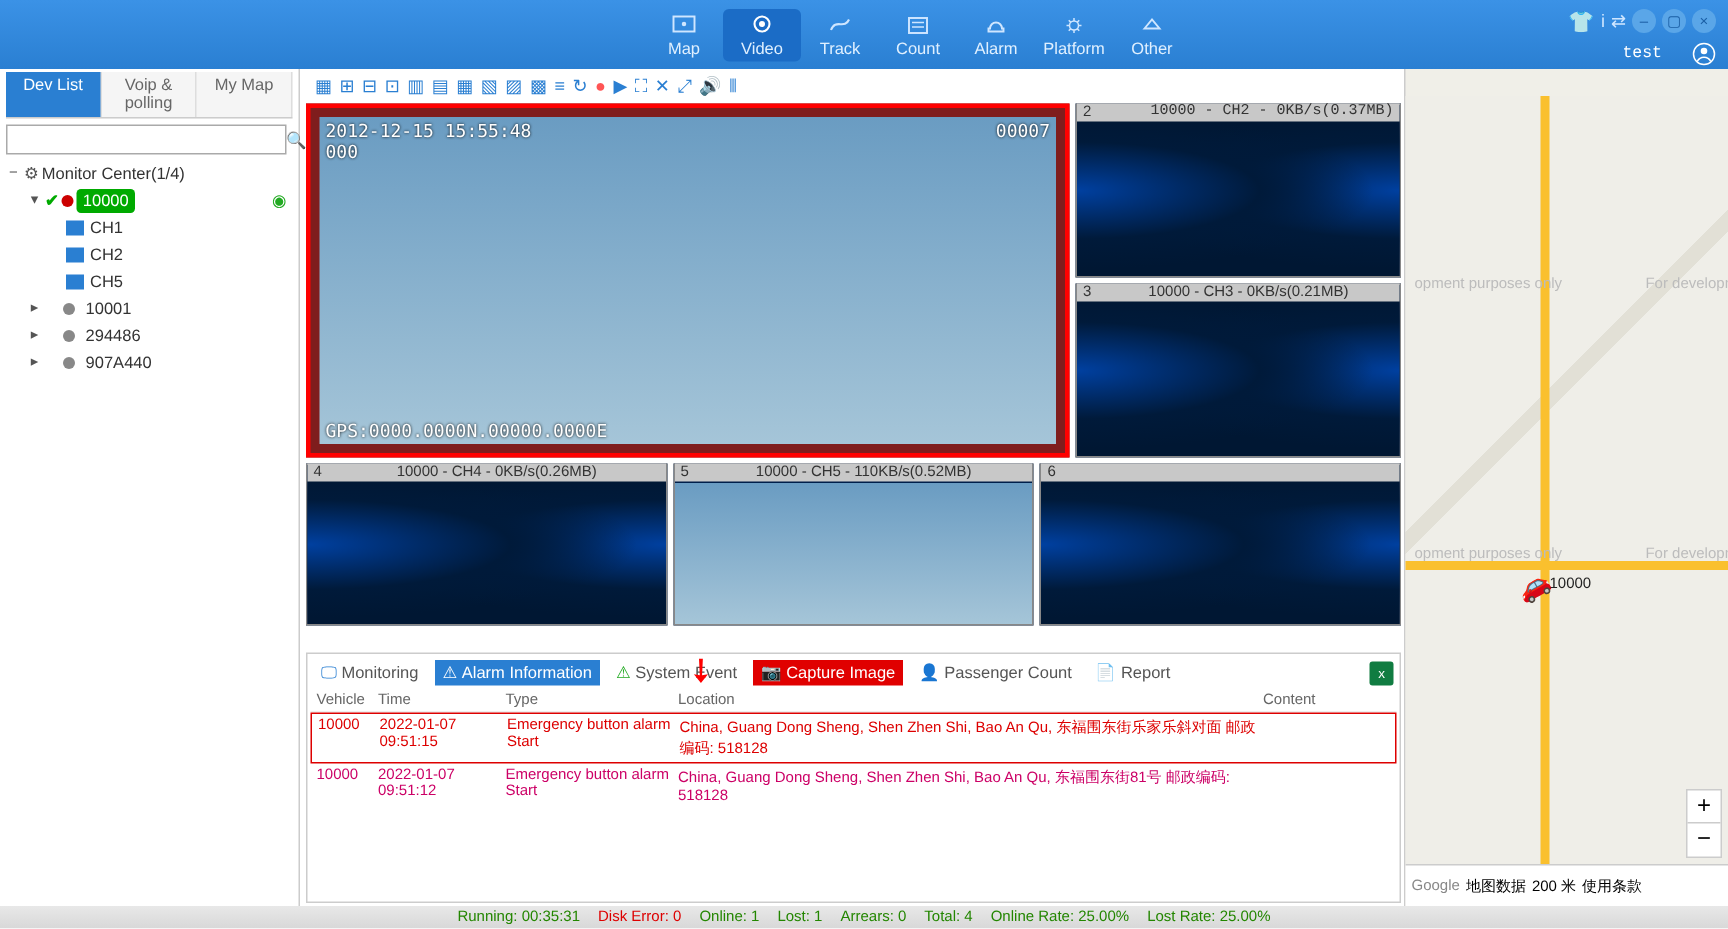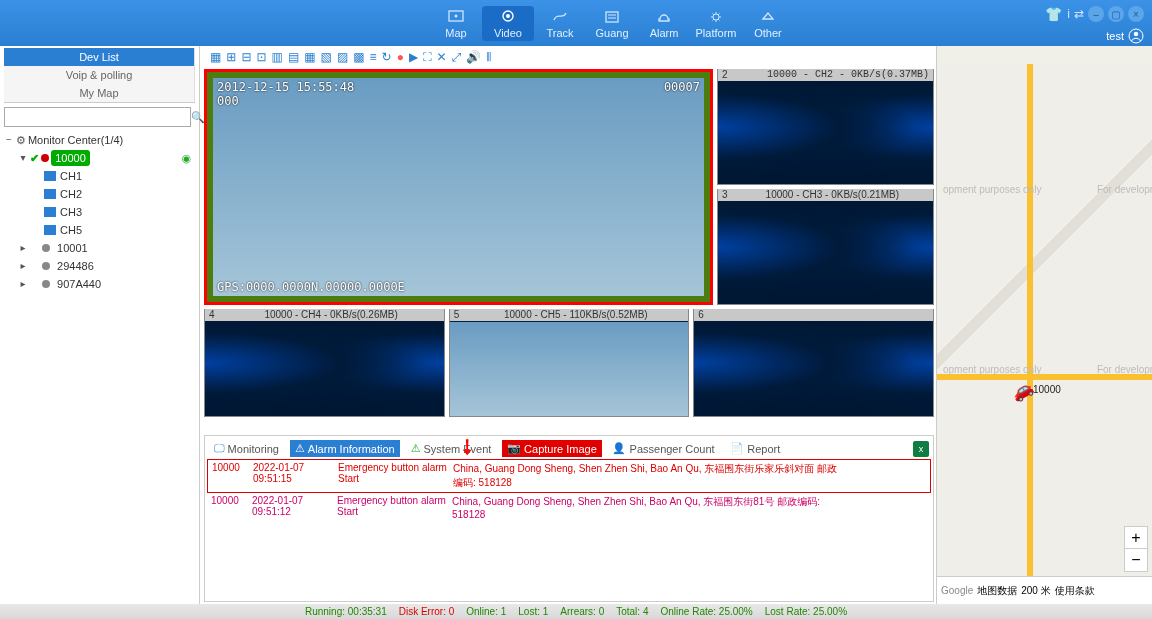--- a/index.html
+++ b/index.html
@@ -4,26 +4,26 @@
 <style>
   * { box-sizing: border-box; margin: 0; padding: 0; }
   html, body { width: 1152px; height: 619px; font-family: Arial, sans-serif; font-size: 11px; background: #fff; overflow: hidden; }
   .header { height: 46px; background: linear-gradient(#3b92e6,#2a7fd2); display: flex; align-items: center; color: #fff; position: relative; }
   .header-tabs { display: flex; margin-left: 430px; justify-content: flex-end; }
   .header-tab { width: 52px; text-align: center; cursor: pointer; padding: 3px 0 2px; color: #e0f0ff; }
   .header-tab.active { background: #1b6cc6; border-radius: 4px; }
   .header-tab svg { display: block; margin: 0 auto 2px; }
   .header-right { position: absolute; right: 8px; top: 6px; display: flex; gap: 4px; align-items: center; }
   .win-btn { width:16px; height:16px; border-radius:50%; background:#5aa6e8; display:flex; align-items:center; justify-content:center; color:#1b5fa5; font-size:10px; cursor:pointer;}
-  .user-area { position:absolute; right:8px; bottom:2px; display:flex; align-items:center; gap:4px; color:#fff; font-size:11px;}
+  .user-area { position:absolute; right:8px; bottom:2px; display:flex; align-items:center; gap:20px; color:#fff; font-size:11px;font-family:Liberation Mono, monospace;}
   .user-area svg { fill:#fff; }
 
   .body-row { display:flex; height: 558px; }
   .left-pane { width: 200px; border-right:1px solid #ccc; padding:2px 4px; display:flex; flex-direction:column; }
-  .left-tabs { display:flex; border-bottom:1px solid #ccc; background:#f5f5f5;flex-direction:column; }
+  .left-tabs { display:flex; border-bottom:1px solid #ccc; background:#f5f5f5; }
   .left-tab { flex:1; text-align:center; padding:3px 0; color:#666; cursor:pointer; border-right:1px solid #ddd;}
   .left-tab.active { background:#2a7fd2; color:#fff; }
   .search-row { display:flex; margin:4px 0; }
   .search-row input { flex:1; border:1px solid #aaa; padding:2px 4px; height:20px; }
   .search-row .mag { width:20px; display:flex; align-items:center; justify-content:center; color:#444; }
   .tree { font-size:11px; line-height:16px; color:#333; }
   .tree-row { display:flex; align-items:center; gap:2px; padding:1px 0; }
   .exp { width:10px; text-align:center; color:#555; font-size:10px; cursor:pointer; }
   .tick { color:#0a0; font-weight:bold; }
   .gear { color:#555; }
@@ -31,21 +31,21 @@
   .dot-gray { width:8px; height:8px; border-radius:50%; background:#888; display:inline-block; }
   .badge10000 { background:#0a0; color:#fff; padding:0 4px; border-radius:3px; }
   .wifi { color:#2a2; margin-left:auto; margin-right:4px; }
   .cam { display:inline-block; width:12px; height:10px; background:#2a7fd2; margin-right:2px; }
 
   .center-pane { flex:1; display:flex; flex-direction:column; padding:2px 2px 2px 4px; }
   .toolbar { height:18px; display:flex; gap:5px; align-items:center; padding:0 6px; color:#2a7fd2; margin-bottom:3px; background:#fff;}
   .toolbar span { font-size:12px; cursor:pointer; }
   .video-grid { flex:1; display:flex; flex-direction:column; gap:4px; }
   .vg-top { height: 236px; display:flex; gap:4px; }
-  .main-video { flex:1; border:3px solid #f00; background:#4d7c0f; position:relative; }
+  .main-video { flex:1; border:3px solid #f00; background:#7f1d1d; position:relative; }
   .main-video .inner { position:absolute; inset:6px; background:linear-gradient(#6a9cc2,#a5c5d8); }
   .sky-text { color:#fff; text-shadow:0 0 2px #000; font-family:monospace; font-size:12px; }
   .topline { position:absolute; top:8px; left:10px; }
   .topline2 { position:absolute; top:22px; left:10px; }
   .topright { position:absolute; top:8px; right:10px; }
   .gps { position:absolute; bottom:8px; left:10px; }
   .side-stack { width:217px; display:flex; flex-direction:column; gap:4px; }
   .vcell { flex:1; background:#001f4a; border:1px solid #888; position:relative; display:flex; justify-content:center; align-items:center; }
   .vcell .bluefx { position:absolute; inset:0; background: radial-gradient(ellipse at left, #0040a0 0%, #001a3a 40%, transparent 65%), radial-gradient(ellipse at right, #0040a0 0%, #001a3a 40%, transparent 65%), #001733; }
   .vcell .label { position:absolute; top:-1px; left:0; right:0; background:#c8c8c8; font-size:10px; color:#333; height:12px; display:flex; gap:8px; padding:0 4px; }
@@ -110,21 +110,21 @@
           <path d="M3 11 C 6 3, 12 11, 15 4" stroke="#cfe6ff" fill="none" stroke-width="1.4"></path>
         </svg>
         <div>Track</div>
       </div>
     <div class="header-tab">
         <svg width="18" height="16">
           <rect x="3" y="3" width="12" height="10" fill="none" stroke="#cfe6ff" stroke-width="1.3"></rect>
           <line x1="5" y1="6" x2="13" y2="6" stroke="#cfe6ff"></line>
           <line x1="5" y1="9" x2="13" y2="9" stroke="#cfe6ff"></line>
         </svg>
-        <div>Guang</div>
+        <div>Count</div>
       </div>
     <div class="header-tab">
         <svg width="18" height="16">
           <path d="M5 10 a4 4 0 0 1 8 0 h1 v2 h-10 v-2 z" fill="none" stroke="#cfe6ff" stroke-width="1.3"></path>
         </svg>
         <div>Alarm</div>
       </div>
     <div class="header-tab">
         <svg width="18" height="16">
           <circle cx="9" cy="8" r="3" fill="none" stroke="#cfe6ff"></circle>
@@ -182,24 +182,20 @@
           <span class="badge10000">10000</span>
           <span class="wifi">◉</span>
         </div>
       <div class="tree-row" style="padding-left:40px;">
           <span class="cam"></span>
           <span>CH1</span>
         </div>
       <div class="tree-row" style="padding-left:40px;">
           <span class="cam"></span>
           <span>CH2</span>
-        </div>
-      <div class="tree-row" style="padding-left:40px;">
-          <span class="cam"></span>
-          <span>CH3</span>
         </div>
       <div class="tree-row" style="padding-left:40px;">
           <span class="cam"></span>
           <span>CH5</span>
         </div>
       <div class="tree-row" style="padding-left:14px;"><span class="exp">▸</span><span style="width:10px;"></span><span class="dot-gray"></span>&nbsp;<span>10001</span></div>
       <div class="tree-row" style="padding-left:14px;"><span class="exp">▸</span><span style="width:10px;"></span><span class="dot-gray"></span>&nbsp;<span>294486</span></div>
       <div class="tree-row" style="padding-left:14px;"><span class="exp">▸</span><span style="width:10px;"></span><span class="dot-gray"></span>&nbsp;<span>907A440</span></div>
     </div>
   </div>
@@ -301,20 +297,27 @@
             <span style="color:#2a2;">👤</span>
             <span>Passenger Count</span>
           </div>
         <div class="ptab">
             <span style="color:#2a7fd2;">📄</span>
             <span>Report</span>
           </div>
         <div class="excel">x</div>
       </div>
       <div class="panel-body">
+        <div class="thead">
+          <div class="col-v">Vehicle</div>
+          <div class="col-t">Time</div>
+          <div class="col-ty">Type</div>
+          <div class="col-l">Location</div>
+          <div class="col-c">Content</div>
+        </div>
         <div class="trow alert">
           <div class="col-v">10000</div>
           <div class="col-t">2022-01-07 09:51:15</div>
           <div class="col-ty">Emergency button alarm Start</div>
           <div class="col-l">China, Guang Dong Sheng, Shen Zhen Shi, Bao An Qu, 东福围东街乐家乐斜对面 邮政编码: 518128</div>
           <div class="col-c"></div>
         </div>
         <div class="trow warn">
           <div class="col-v">10000</div>
           <div class="col-t">2022-01-07 09:51:12</div>

